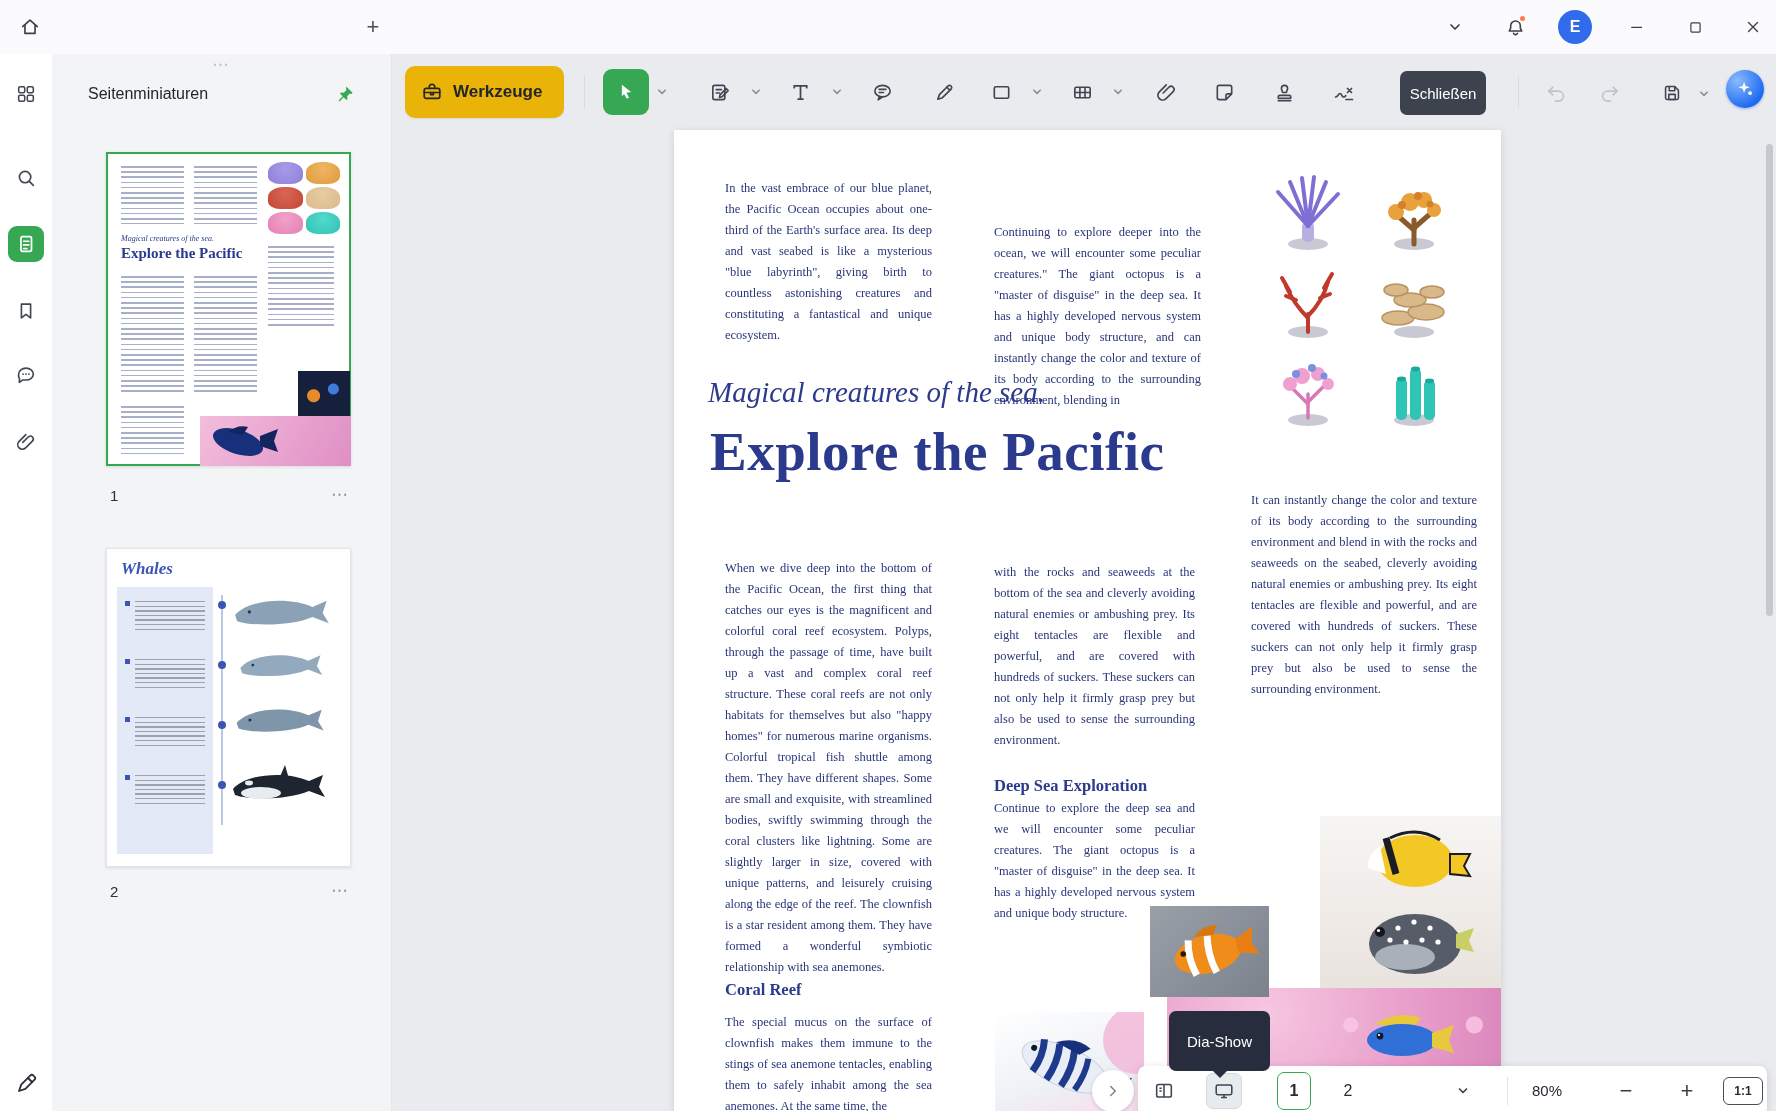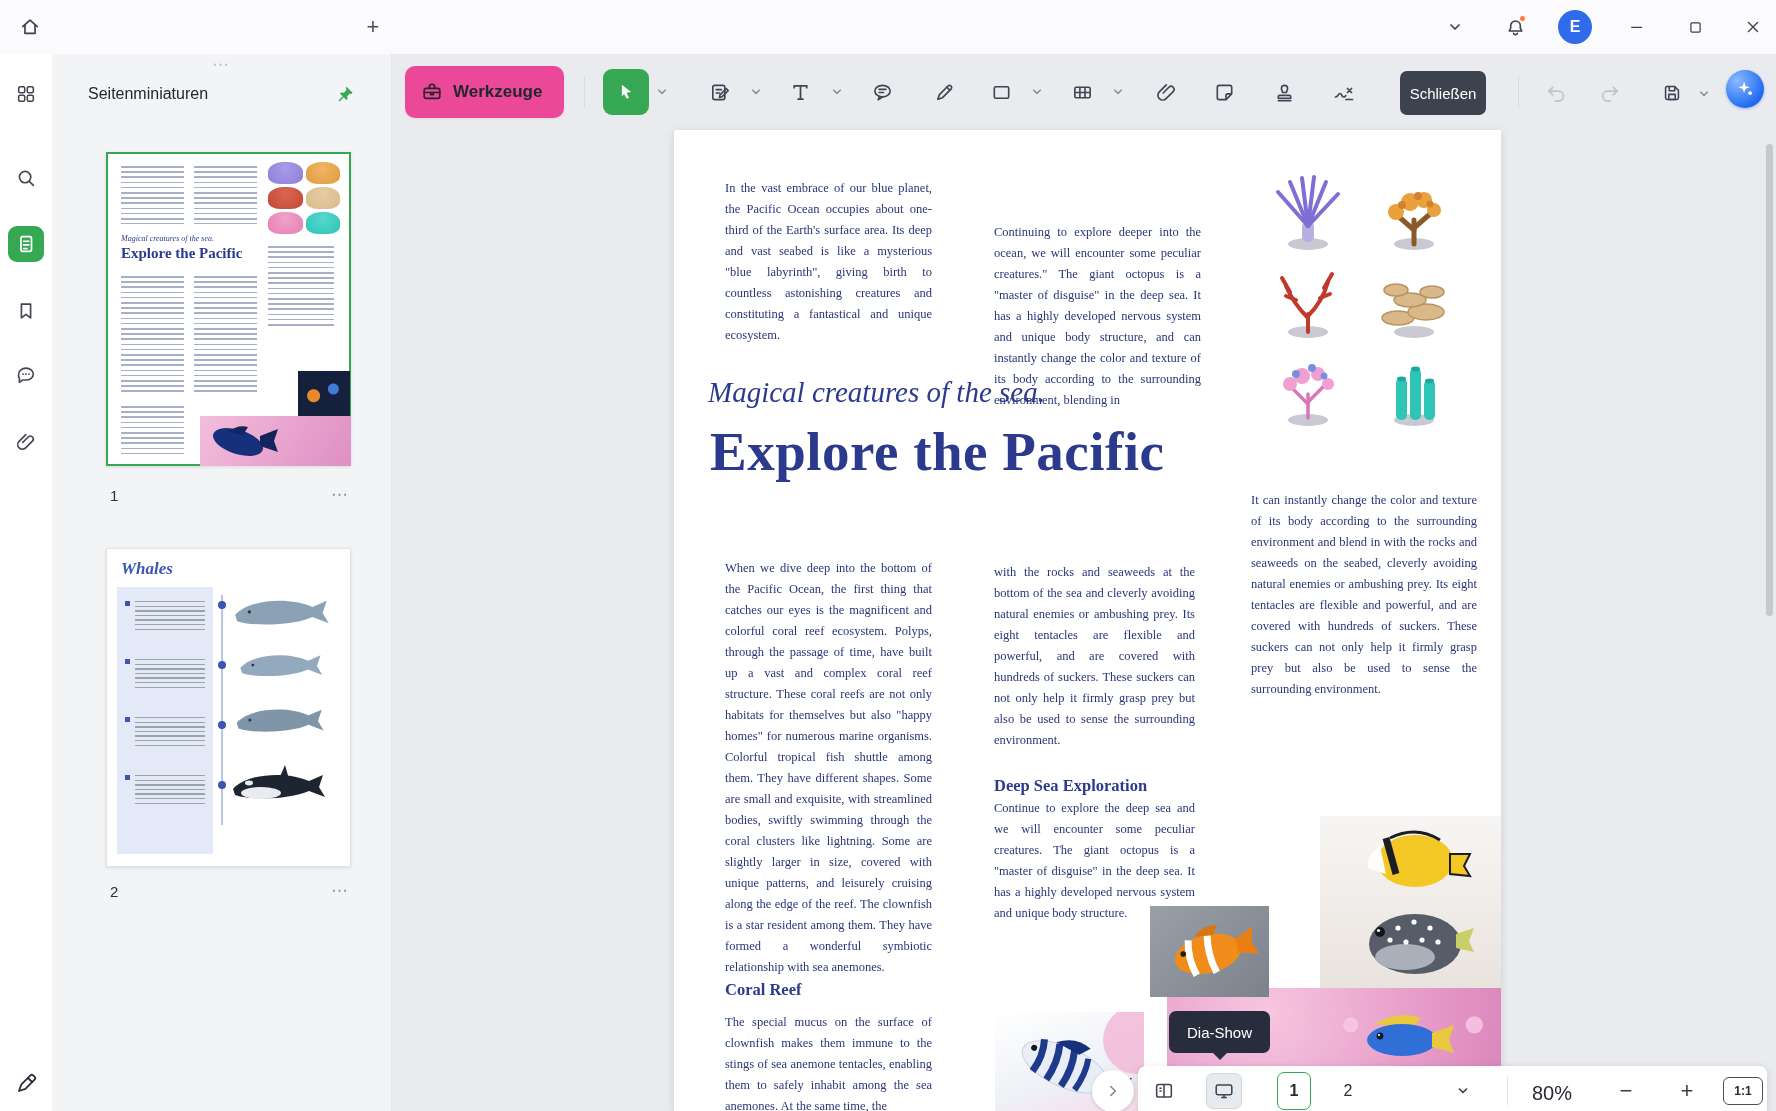--- a/index.html
+++ b/index.html
@@ -64,21 +64,21 @@
   .t2-block i { position:absolute; left:-2px; top:0; width:5px; height:5px; background:#3b55b5; }
   .t2-block .fl { position:absolute; left:8px; top:0; width:70px; height:30px; background-image:repeating-linear-gradient(#9aa4ad 0 1.4px, transparent 1.4px 4.6px); }
   .t2-timeline { position:absolute; left:114px; top:46px; width:2px; height:230px; background:#b9c6e2; }
   .t2-dot { position:absolute; left:111px; width:8px; height:8px; border-radius:50%; background:#3b55b5; }
   .t2-whale { position:absolute; }
 
   
   .workspace { position:absolute; left:392px; top:54px; right:0; bottom:0; background:#e9ebee; }
 
   
-  .btn-werkzeuge { position:absolute; left:13px; top:12px; height:52px; padding:0 22px 0 16px; background:#ec4899; border:none; border-radius:10px; display:flex; align-items:center; gap:10px; font-size:17px; font-weight:700; color:#23262c; box-shadow:0 1px 2px rgba(0,0,0,.07); }
+  .btn-werkzeuge { position:absolute; left:13px; top:12px; height:52px; padding:0 22px 0 16px; background:#eab308; border:none; border-radius:10px; display:flex; align-items:center; gap:10px; font-size:17px; font-weight:700; color:#23262c; box-shadow:0 1px 2px rgba(0,0,0,.07); }
   .tool-divider { position:absolute; width:1px; height:32px; top:22px; background:#d9dbdf; }
   .btn-select { position:absolute; left:211px; top:15px; width:46px; height:46px; background:#36a853; border:none; border-radius:9px; display:flex; align-items:center; justify-content:center; }
   .chev-btn { position:absolute; top:31px; width:14px; height:14px; border:none; background:transparent; display:flex; align-items:center; justify-content:center; padding:0; }
   .tool-btn { position:absolute; top:20px; width:36px; height:36px; border:none; background:transparent; border-radius:8px; display:flex; align-items:center; justify-content:center; }
   .btn-close { position:absolute; left:1008px; top:17px; width:86px; height:44px; background:#3d434e; color:#fff; font-size:15px; border:none; border-radius:7px; }
   .hist-btn { position:absolute; top:21px; width:36px; height:36px; border:none; background:transparent; display:flex; align-items:center; justify-content:center; }
   .ai-btn { position:absolute; left:1334px; top:16px; width:38px; height:38px; border:none; border-radius:50%; background:radial-gradient(circle at 30% 28%, #8abaff, #1f6bf0 72%); display:flex; align-items:center; justify-content:center; box-shadow:0 1px 3px rgba(30,90,220,.4); }
 
   
   .doc-page { position:absolute; left:282px; top:76px; width:827px; height:981px; background:#fff; overflow:hidden; box-shadow:0 2px 8px rgba(25,35,50,.13); font-family:"Liberation Serif",serif; color:#2a3578; cursor:text; }
@@ -110,25 +110,25 @@
   
   .collapse-btn { position:absolute; left:700px; top:1016px; width:42px; height:42px; border:none; border-radius:50%; background:#fff; box-shadow:0 1px 4px rgba(0,0,0,.16); display:flex; align-items:center; justify-content:center; }
   .bottombar { position:absolute; left:746px; top:1012px; width:629px; height:50px; background:#fff; border-radius:8px; box-shadow:0 2px 8px rgba(20,30,45,.15); }
   .bb-icon-btn { position:absolute; top:7px; width:36px; height:36px; border:none; background:transparent; border-radius:7px; display:flex; align-items:center; justify-content:center; }
   #bb-read { left:8px; }
   #bb-slideshow { left:68px; background:#e8ebee; border:1px solid #d3d7dc; }
   .bb-page1 { position:absolute; left:139px; top:6px; width:34px; height:38px; background:#fff; border:1.6px solid #36a853; border-radius:7px; font-size:16px; font-weight:700; color:#262b33; display:flex; align-items:center; justify-content:center; }
   .bb-page2 { position:absolute; left:193px; top:6px; width:34px; height:38px; background:transparent; border:none; font-size:16px; color:#262b33; display:flex; align-items:center; justify-content:center; }
   #bb-chev { left:313px; top:13px; width:24px; height:24px; }
   .bb-divider { position:absolute; left:369px; top:11px; width:1px; height:28px; background:#e0e2e6; }
-  .bb-zoom { position:absolute; left:394px; top:16px; font-size:20px; color:#262b33; }
+  .bb-zoom { position:absolute; left:394px; top:16px; font-size:15px; color:#262b33; }
   .bb-minus { position:absolute; left:470px; top:7px; width:36px; height:36px; border:none; background:transparent; font-size:22px; color:#3a3f48; }
   .bb-plus { position:absolute; left:531px; top:7px; width:36px; height:36px; border:none; background:transparent; font-size:22px; color:#3a3f48; }
   .bb-fit { position:absolute; left:585px; top:11px; width:40px; height:28px; background:transparent; border:1.6px solid #4a4f58; border-radius:6px; font-size:12px; font-weight:700; color:#262b33; display:flex; align-items:center; justify-content:center; }
-  .tooltip { position:absolute; left:777px; top:957px; height:42px; padding:0 18px; background:#272d3d; color:#fff; border-radius:7px; display:flex; align-items:center; font-size:15px; z-index:5; }
+  .tooltip { position:absolute; left:777px; top:957px; height:60px; padding:0 18px; background:#272d3d; color:#fff; border-radius:7px; display:flex; align-items:center; font-size:15px; z-index:5; }
   .tooltip::after { content:""; position:absolute; left:50%; bottom:-7px; transform:translateX(-50%); border:8px solid transparent; border-top:8px solid #272d3d; border-bottom:0; }
   .v-scroll { position:absolute; right:3px; top:90px; width:7px; height:472px; border-radius:4px; background:#c5c8cd; cursor:pointer; }
 </style>
 </head>
 <body>
 
 <header class="titlebar">
   <button class="tb-home">
     <span>
         <svg width="22" height="22" viewBox="0 0 24 24" fill="none" stroke="#3b4048" stroke-width="1.8" stroke-linecap="round" stroke-linejoin="round">

